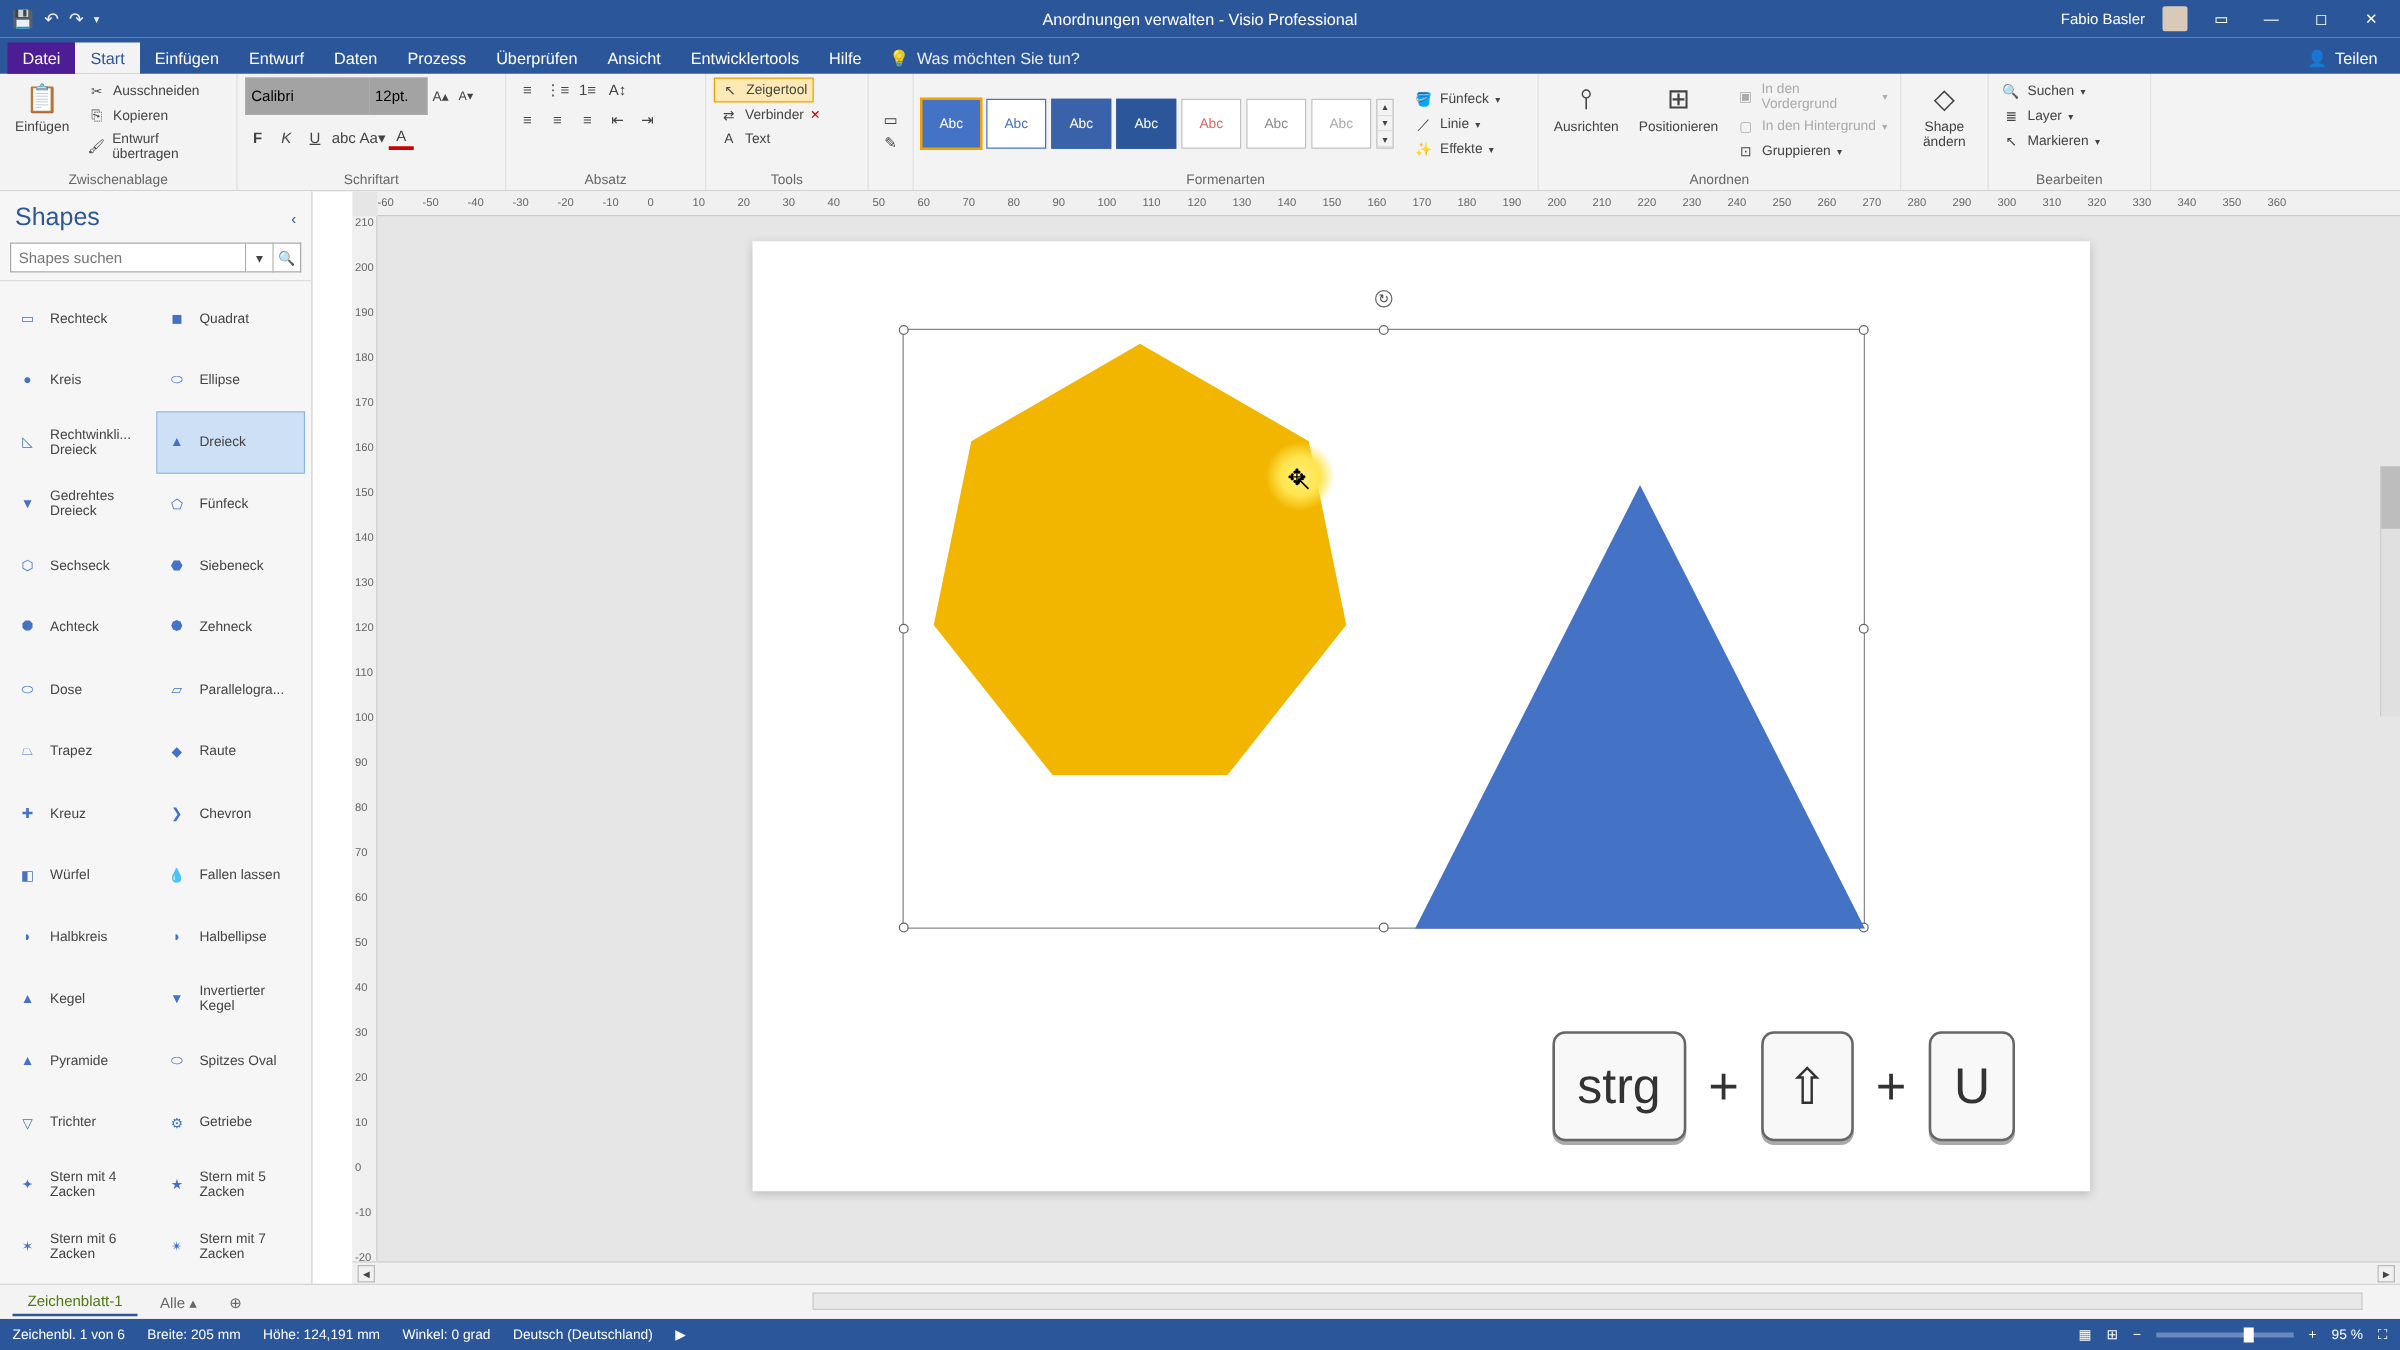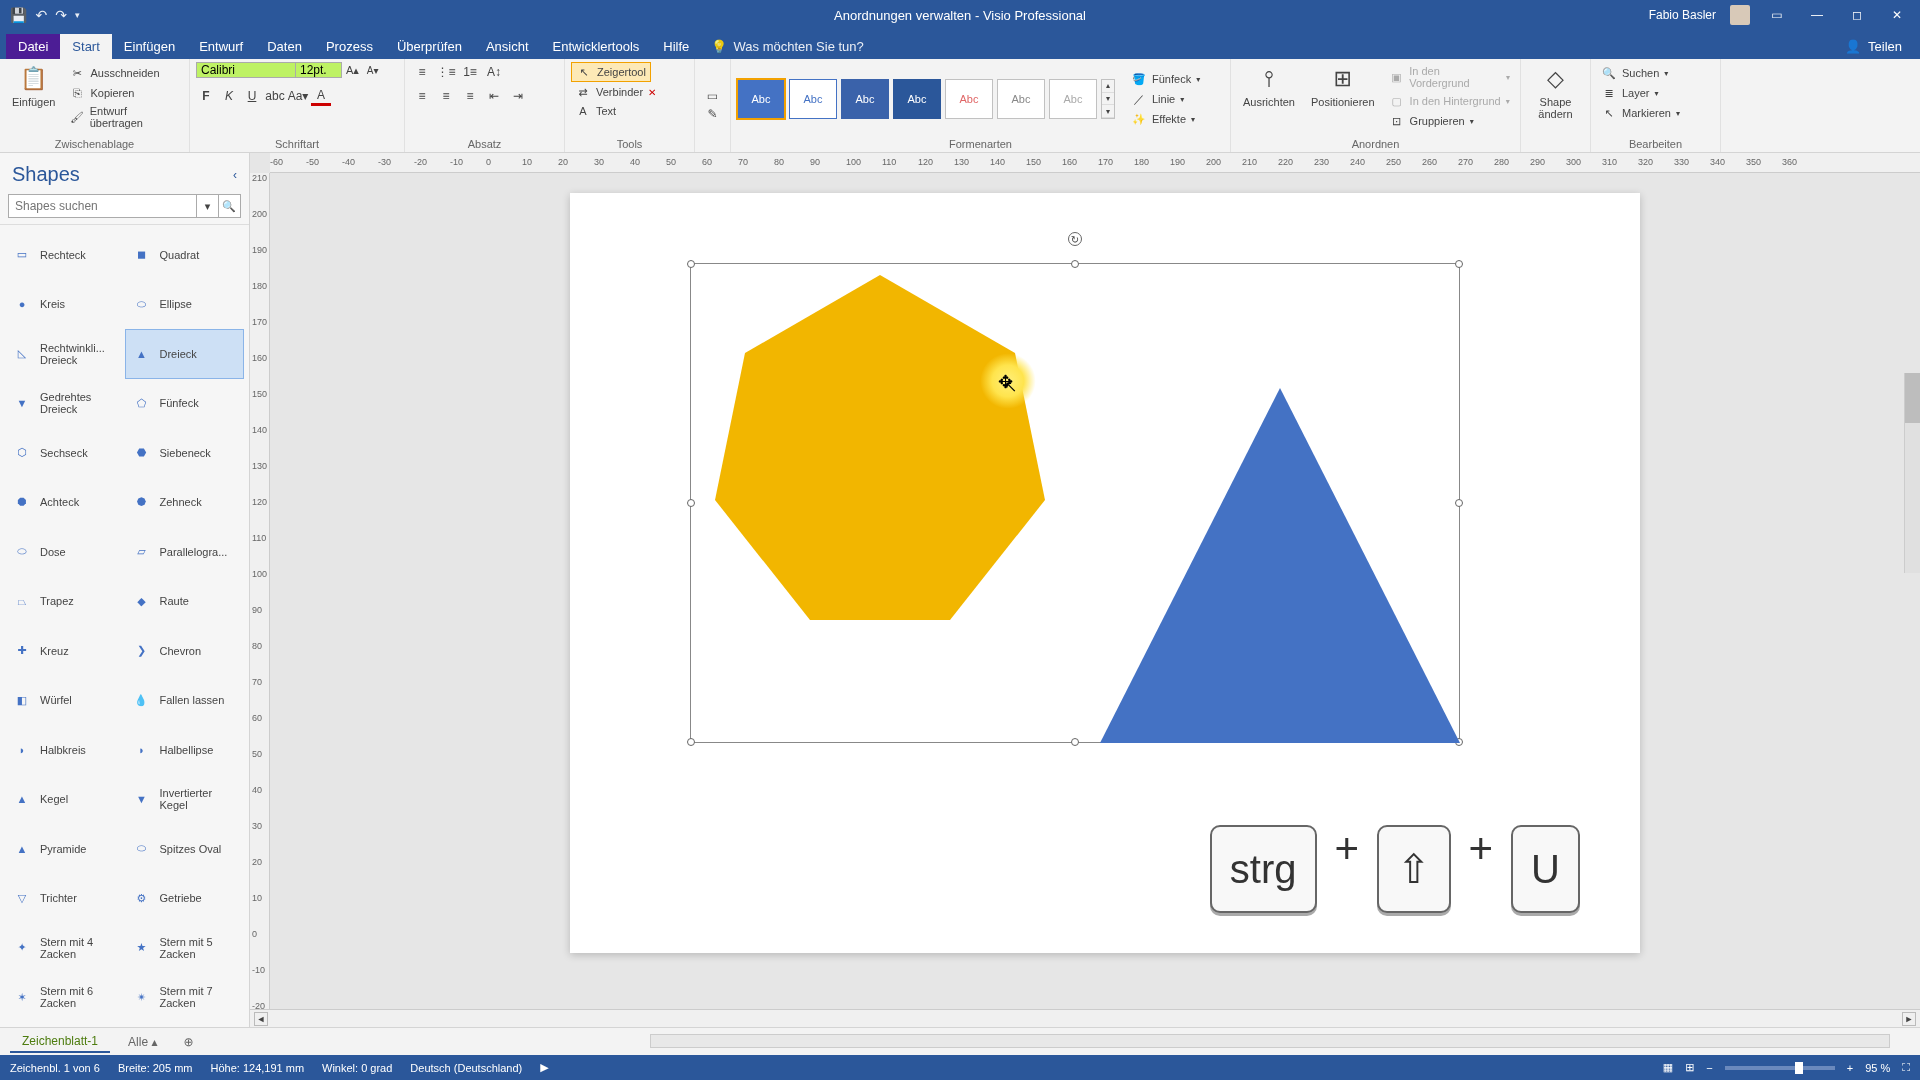--- a/index.html
+++ b/index.html
@@ -27,40 +27,40 @@
 .ribbon-group { border-right: 1px solid #e1e1e1; display: flex; flex-direction: column; padding: 3px 6px 0 6px; }
 .ribbon-group .body { flex: 1; display: flex; align-items: flex-start; gap: 4px; }
 .ribbon-group .label { text-align: center; font-size: 11px; color: #666; padding: 2px 0; position: relative; }
 .rib-btn { display: flex; flex-direction: column; align-items: center; justify-content: center; gap: 3px; padding: 3px 6px; font-size: 11px; color: #444; cursor: pointer; border-radius: 2px; }
 .rib-stack { display: flex; flex-direction: column; gap: 2px; }
 .rib-stack-item { display: flex; align-items: center; gap: 5px; font-size: 11px; padding: 1px 4px; cursor: pointer; }
 .rib-icon { width: 16px; height: 16px; display: inline-flex; align-items: center; justify-content: center; }
 .big-icon { width: 28px; height: 28px; display: flex; align-items: center; justify-content: center; font-size: 22px; }
 
 .font-combo { display: flex; }
-.font-combo input { height: 16px; border: 1px solid #ababab; font-size: 12px; padding: 0 4px; background: #bef264; }
+.font-combo input { height: 30px; border: 1px solid #ababab; font-size: 12px; padding: 0 4px; background: #a3a3a3; }
 .font-btns { display: flex; gap: 3px; margin-top: 4px; }
 .font-btns span { width: 20px; height: 20px; display: inline-flex; align-items: center; justify-content: center; cursor: pointer; font-size: 12px; }
 .para-btns { display: flex; gap: 2px; }
 .para-btns span { width: 22px; height: 20px; display: inline-flex; align-items: center; justify-content: center; cursor: pointer; font-size: 12px; }
 
 .style-box { width: 48px; height: 40px; border: 1px solid #c1c1c1; background: #fff; display: flex; align-items: center; justify-content: center; font-size: 11px; color: #555; cursor: pointer; position: relative; }
 .style-box.v1 { background: #4472c4; color: #fff; border-color: #4472c4; }
 .style-box.v2 { background: #fff; color: #4472c4; border: 1px solid #4472c4; }
 .style-box.v3 { background: #3a62aa; color: #fff; border-color: #3a62aa; }
 .style-box.v4 { background: #2b579a; color: #fff; border-color: #2b579a; }
 .style-box.v5 { background: #fff; color: #e06666; }
 .style-box.v6 { background: #fff; color: #888; }
 .style-box.v7 { background: #fff; color: #aaa; }
 .style-box.selected { outline: 2px solid #f2a100; outline-offset: -1px; }
 .style-more { width: 14px; height: 40px; display: flex; flex-direction: column; border: 1px solid #c1c1c1; }
 .style-more div { flex:1; display:flex; align-items:center; justify-content:center; font-size:8px; border-bottom:1px solid #ddd; cursor:pointer; }
 
 
-.main { display: flex; height: calc(1080px - 30px - 29px - 94px - 28px - 25px); }
+.main { display: flex; height: calc(1080px - 30px - 29px - 94px - 28px - 25px); gap: 32px; }
 
 
 .shapes-panel { width: 250px; background: #f6f6f6; border-right: 1px solid #d4d4d4; display: flex; flex-direction: column; }
 .shapes-title { padding: 10px 12px 8px 12px; font-size: 20px; font-weight: 300; color: #2b579a; display: flex; justify-content: space-between; align-items: center; }
 .shapes-search { margin: 0 8px 6px 8px; display: flex; }
 .shapes-search input { flex: 1; height: 24px; border: 1px solid #ababab; padding: 0 6px; font-size: 12px; }
 .shapes-search .btn { width: 22px; height: 24px; border: 1px solid #ababab; border-left: none; display: flex; align-items: center; justify-content: center; cursor: pointer; background: #fff; font-size: 11px; }
 .stencil-list { border-top: 1px solid #ddd; }
 .stencil-item { padding: 4px 10px; font-size: 12px; color: #555; cursor: pointer; }
 .stencil-item.active { color: #2b579a; font-weight: bold; border-left: 3px solid #2b579a; padding-left: 7px; background: #eaeaea; }
@@ -79,21 +79,21 @@
 .canvas-scroll { flex: 1; position: relative; overflow: hidden; }
 .page { position: absolute; left: 300px; top: 20px; width: 1070px; height: 760px; background: #fff; box-shadow: 0 2px 8px rgba(0,0,0,0.2); }
 
 
 .selection-rect { position: absolute; border: 1px solid #888; }
 .handle { position: absolute; width: 8px; height: 8px; background: #fff; border: 1px solid #666; border-radius: 50%; margin: -4px; }
 .rotate-handle { position: absolute; width: 14px; height: 14px; border: 1px solid #666; border-radius: 50%; background: #fff; left: 50%; top: -32px; margin-left: -7px; display:flex; align-items:center; justify-content:center; font-size:10px; }
 .highlight-dot { position: absolute; width: 56px; height: 56px; background: radial-gradient(circle, #ffef7a 0%, #ffe44d 40%, rgba(255,228,77,0) 70%); border-radius: 50%; pointer-events: none; }
 
 
-.key-overlay { position: absolute; right: 60px; bottom: 40px; display: flex; align-items: flex-start; gap: 18px; padding-left: 48px; }
+.key-overlay { position: absolute; right: 60px; bottom: 40px; display: flex; align-items: center; gap: 18px; padding-left: 48px; }
 .keycap { min-width: 68px; height: 88px; background: #f8f8f8; border: 2px solid #666; border-radius: 10px; box-shadow: 0 3px 0 #aaa; display: flex; align-items: center; justify-content: center; font-size: 40px; color: #333; padding: 0 18px; font-weight: 500; }
 .key-plus { font-size: 42px; color: #333; }
 
 
 .sheet-tabs { height: 28px; background: #f3f3f3; border-top: 1px solid #d4d4d4; display: flex; align-items: center; padding: 0 10px; gap: 10px; font-size: 12px; position: relative; }
 .sheet-tab { padding: 3px 12px; color: #4d7c0f; border-bottom: 2px solid #2b579a; cursor: pointer; }
 .sheet-btn { color: #666; cursor: pointer; padding: 3px 8px; }
 .hscrollbar { position: absolute; left: 650px; right: 30px; top: 6px; height: 14px; background: #e8e8e8; border: 1px solid #ccc; }
 
 

